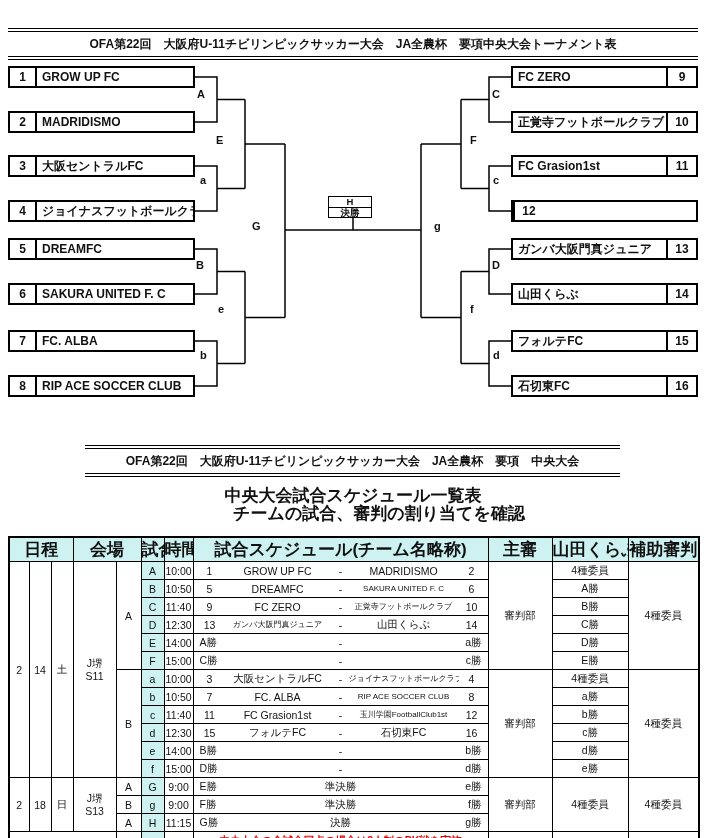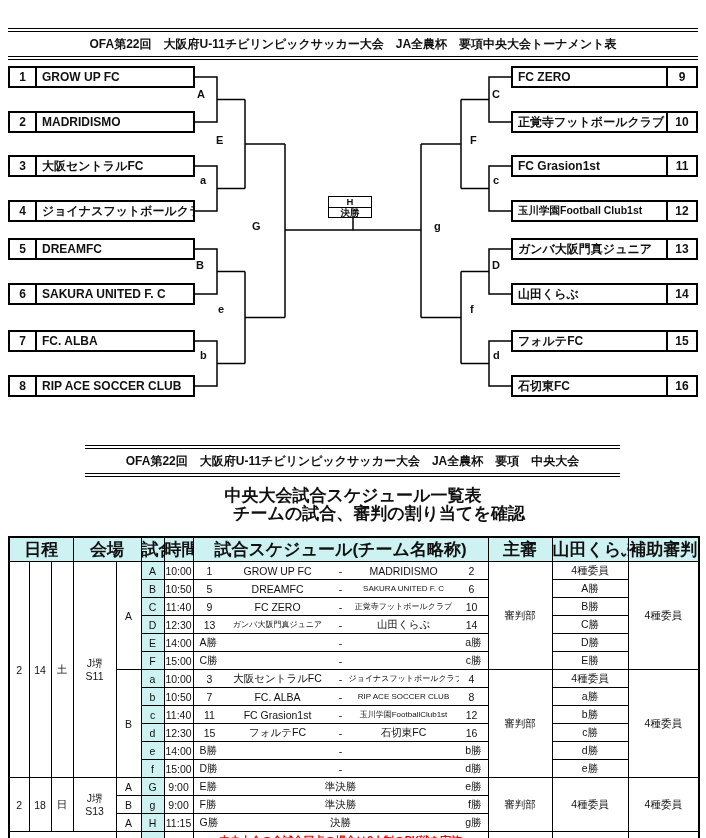--- a/index.html
+++ b/index.html
@@ -150,21 +150,20 @@
     </div>
   <div class="tbox r" style="left:511px;top:111px">
       <span class="nm">正覚寺フットボールクラブ</span>
       <span class="no">10</span>
     </div>
   <div class="tbox r" style="left:511px;top:155px">
       <span class="nm">FC Grasion1st</span>
       <span class="no">11</span>
     </div>
   <div class="tbox r" style="left:511px;top:200px">
-      <span class="nm tight">玉川学園Football Club1st</span>
       <span class="no">12</span>
     </div>
   <div class="tbox r" style="left:511px;top:238px">
       <span class="nm">ガンバ大阪門真ジュニア</span>
       <span class="no">13</span>
     </div>
   <div class="tbox r" style="left:511px;top:283px">
       <span class="nm">山田くらぶ</span>
       <span class="no">14</span>
     </div>

